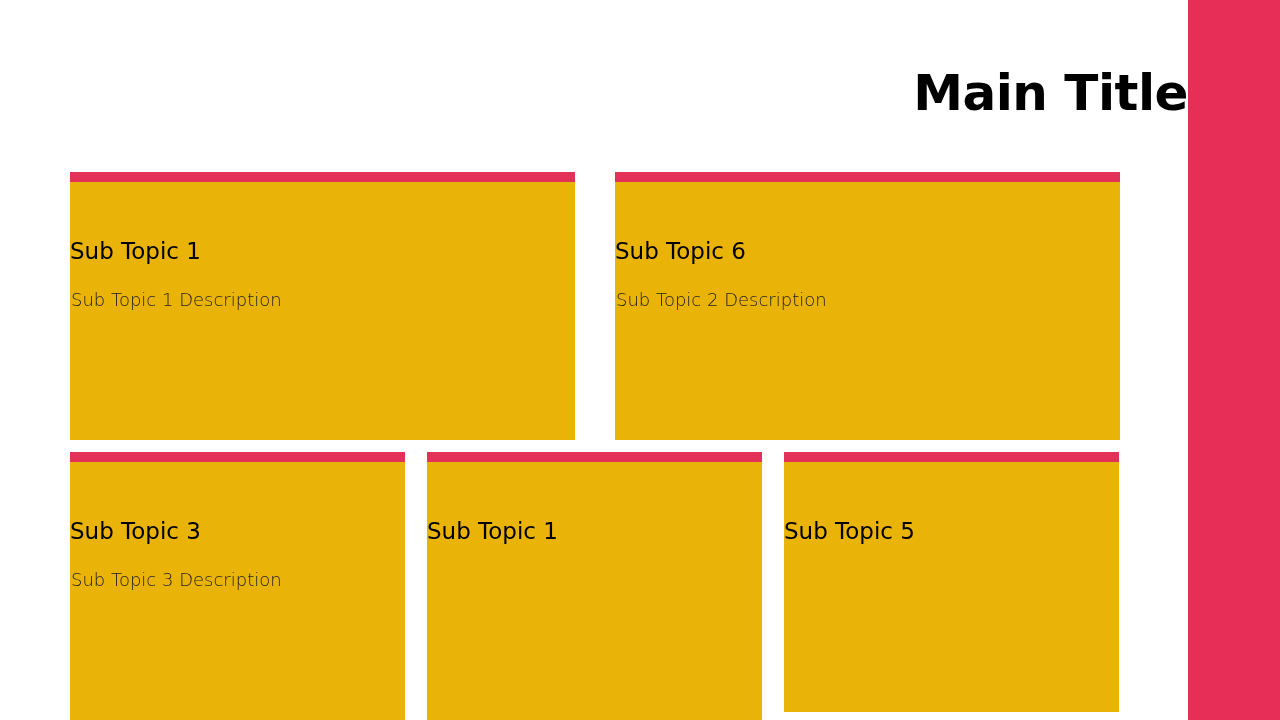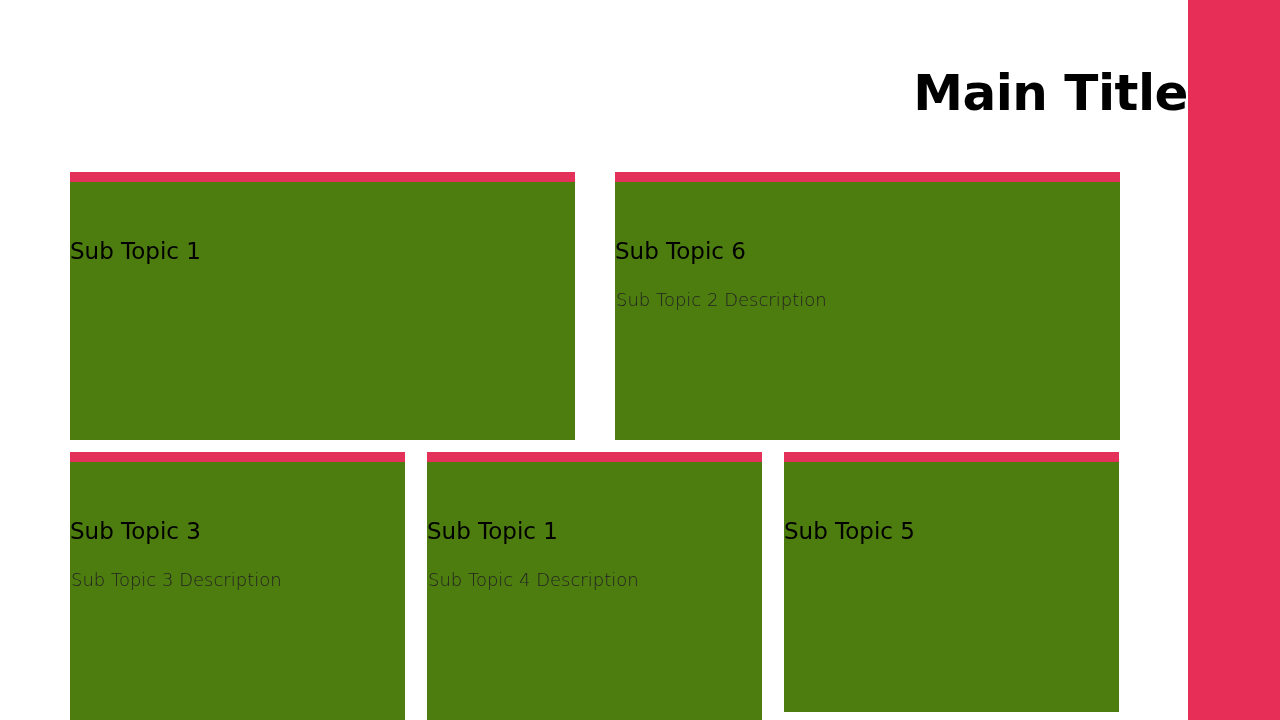--- a/index.html
+++ b/index.html
@@ -12,21 +12,21 @@
     .side-band {
       position: absolute; left: 1188px; top: 0; width: 92px; height: 720px;
       background: #e62e57;
     }
     .title {
       position: absolute; left: 0; width: 1188px; top: 58px;
       text-align: right; font-size: 50px; font-weight: bold; letter-spacing: -0.5px;
       line-height: 70px;
     }
     .card {
-      position: absolute; background: #4d7c0f;
+      position: absolute; background: #eab308;
     }
     .card .bar {
       position: absolute; left: 0; top: 0; height: 10px; width: 100%;
       background: #e3315a;
     }
     .card .heading {
       position: absolute; left: 0; top: 66px; font-size: 23px; white-space: nowrap;
       font-weight: 500;
     }
     .card .desc {
@@ -37,36 +37,36 @@
 </head>
 <body>
 
 <div class="side-band"></div>
 
 <div class="title">Main Title</div>
 
 <div class="card" style="left:70px; top:172px; width:505px; height:268px;">
   <div class="bar"></div>
   <div class="heading">Sub Topic 1</div>
+  <div class="desc">Sub Topic 1 Description</div>
 </div>
 
 <div class="card" style="left:615px; top:172px; width:505px; height:268px;">
   <div class="bar"></div>
   <div class="heading">Sub Topic 6</div>
   <div class="desc">Sub Topic 2 Description</div>
 </div>
 
 <div class="card" style="left:70px; top:452px; width:335px; height:268px;">
   <div class="bar"></div>
   <div class="heading">Sub Topic 3</div>
   <div class="desc">Sub Topic 3 Description</div>
 </div>
 
 <div class="card" style="left:427px; top:452px; width:335px; height:268px;">
   <div class="bar"></div>
   <div class="heading">Sub Topic 1</div>
-  <div class="desc">Sub Topic 4 Description</div>
 </div>
 
 <div class="card" style="left:784px; top:452px; width:335px; height:260px;">
   <div class="bar"></div>
   <div class="heading">Sub Topic 5</div>
 </div>
 
 </body></html>

